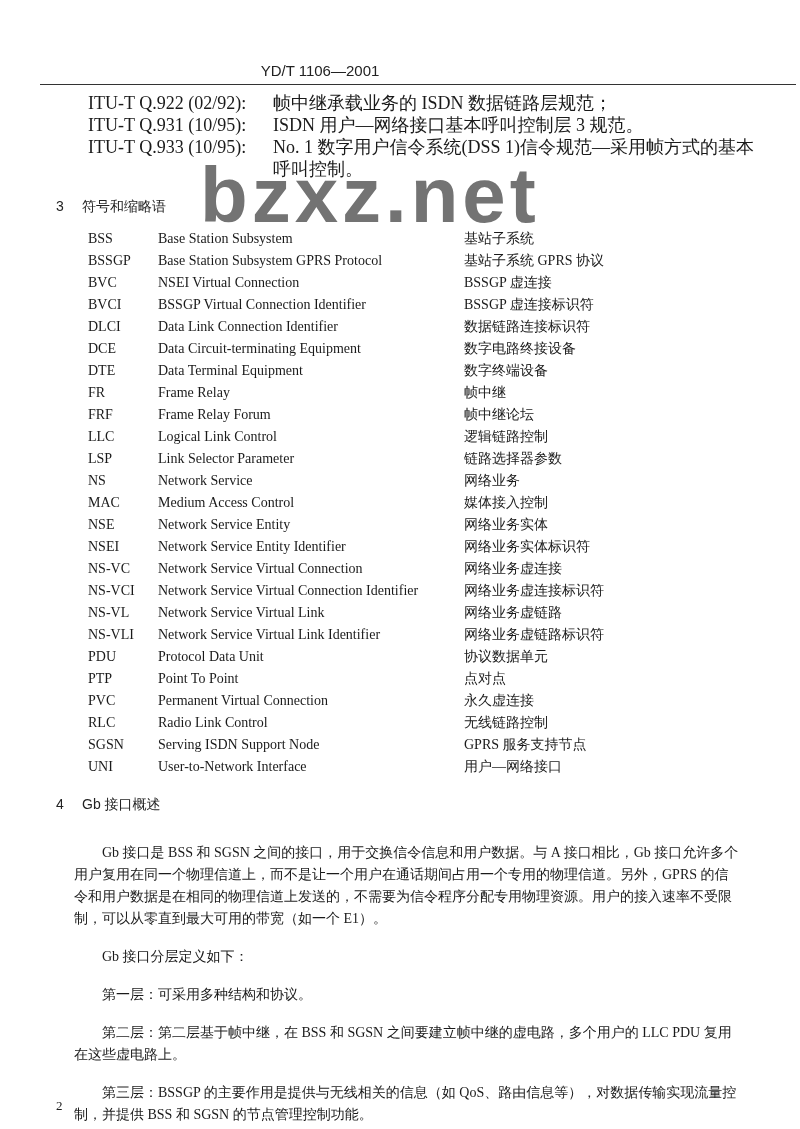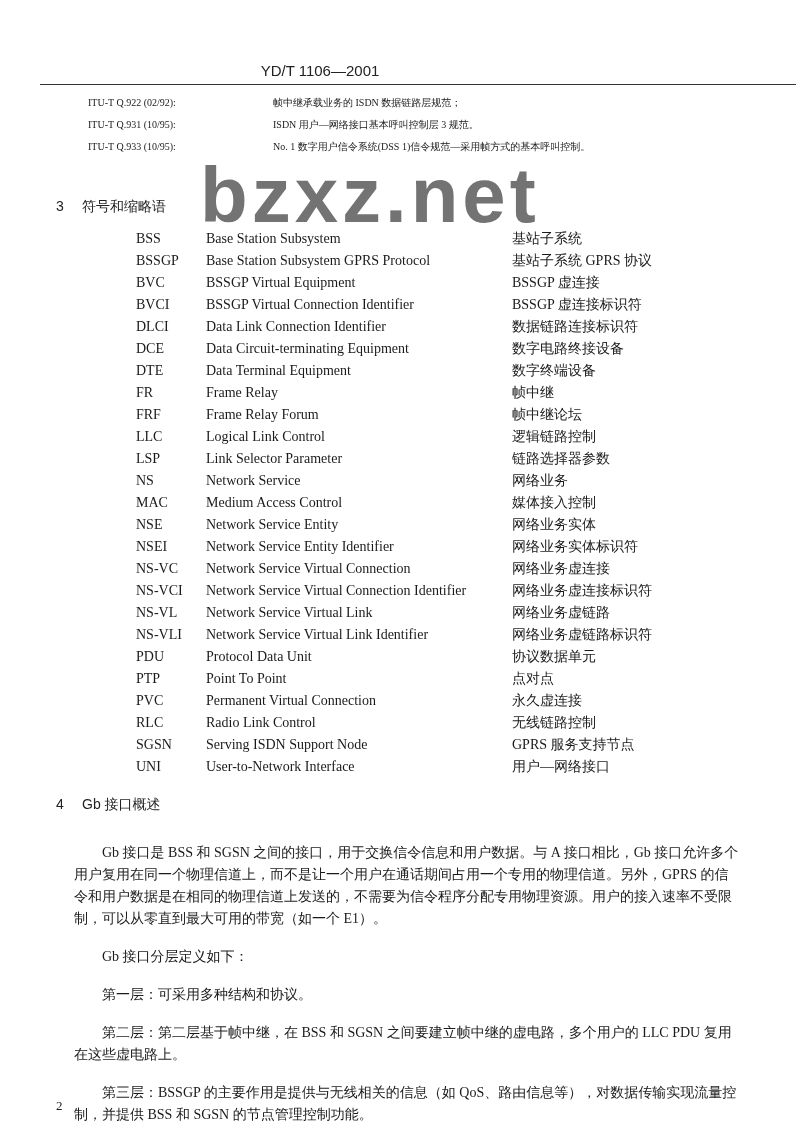--- a/index.html
+++ b/index.html
@@ -2,31 +2,31 @@
 <html><head>
 <meta charset="utf-8">
 <style>
   html, body { margin:0; padding:0; background:#ffffff; }
   body { width:800px; height:1129px; position:relative; overflow:hidden;
          font-family:"Liberation Serif","DejaVu Serif",serif; color:#1a1a1a; }
   .header { position:absolute; top:62px; left:0; width:640px; text-align:center;
             font-family:"Liberation Sans","DejaVu Sans",sans-serif; font-size:15px; color:#222; }
   .rule { position:absolute; top:84px; left:40px; width:756px; height:1px; background:#333; }
   .refs { position:absolute; top:92px; left:88px; width:680px; }
-  .ref-row { display:flex; font-size:10px; line-height:22px; }
+  .ref-row { display:flex; font-size:18px; line-height:22px; }
   .ref-code { width:185px; flex:none; }
   .ref-desc { flex:1; }
   .watermark { position:absolute; top:150px; left:200px; font-family:"Liberation Sans","DejaVu Sans",sans-serif;
                font-weight:bold; font-size:78px; color:#737373; letter-spacing:4px; z-index:0; }
   .section-title { position:absolute; font-family:"Liberation Sans","DejaVu Sans",sans-serif;
                    font-size:14px; color:#222; z-index:1; }
   .section-title .num { display:inline-block; width:26px; }
   .abbr { position:absolute; top:228px; left:88px; width:600px; z-index:1; }
   .abbr-row { display:flex; font-size:14px; line-height:22px; height:22px; }
-  .abbr-code { width:70px; flex:none;margin-left:48px; }
+  .abbr-code { width:70px; flex:none; }
   .abbr-en { width:306px; flex:none; white-space:nowrap; }
   .abbr-zh { flex:1; white-space:nowrap; }
   .body-text { position:absolute; top:826px; left:58px; width:700px; font-size:14px; line-height:22px; z-index:1; }
   .body-text p { margin:16px; text-indent:28px; }
   .page-num { position:absolute; top:1098px; left:56px; font-size:13px; }
 </style>
 </head>
 <body>
 
 <div class="header">YD/T 1106—2001</div>
@@ -59,21 +59,21 @@
       <span class="abbr-en">Base Station Subsystem</span>
       <span class="abbr-zh">基站子系统</span>
     </div>
     <div class="abbr-row">
       <span class="abbr-code">BSSGP</span>
       <span class="abbr-en">Base Station Subsystem GPRS Protocol</span>
       <span class="abbr-zh">基站子系统 GPRS 协议</span>
     </div>
     <div class="abbr-row">
       <span class="abbr-code">BVC</span>
-      <span class="abbr-en">BSSGP Virtual Equipment</span>
+      <span class="abbr-en">NSEI Virtual Connection</span>
       <span class="abbr-zh">BSSGP 虚连接</span>
     </div>
     <div class="abbr-row">
       <span class="abbr-code">BVCI</span>
       <span class="abbr-en">BSSGP Virtual Connection Identifier</span>
       <span class="abbr-zh">BSSGP 虚连接标识符</span>
     </div>
     <div class="abbr-row">
       <span class="abbr-code">DLCI</span>
       <span class="abbr-en">Data Link Connection Identifier</span>

